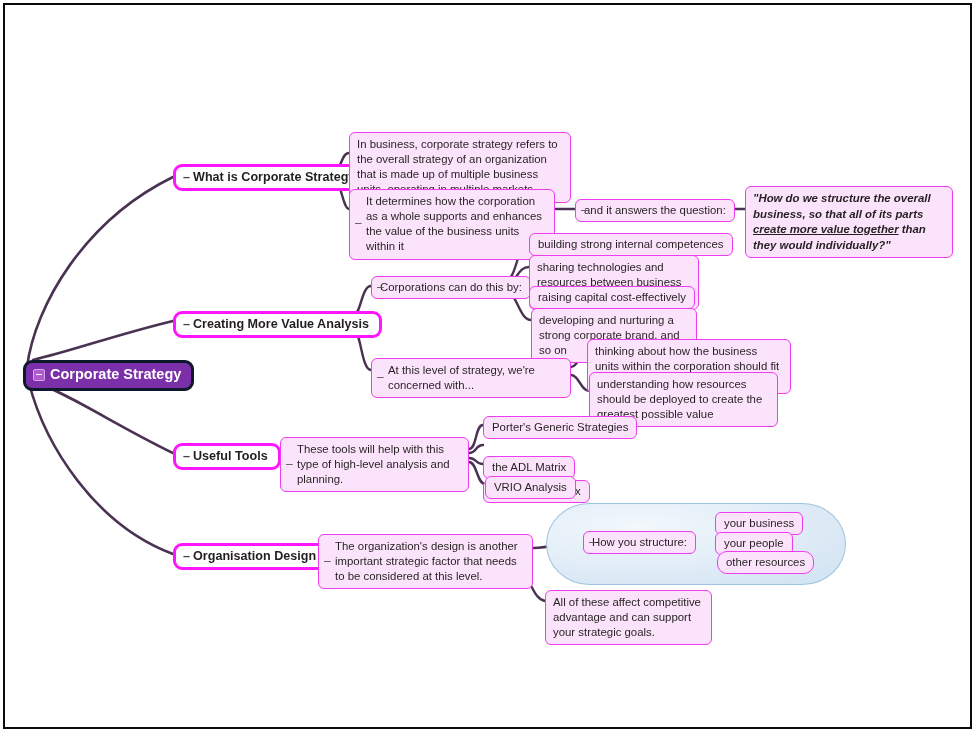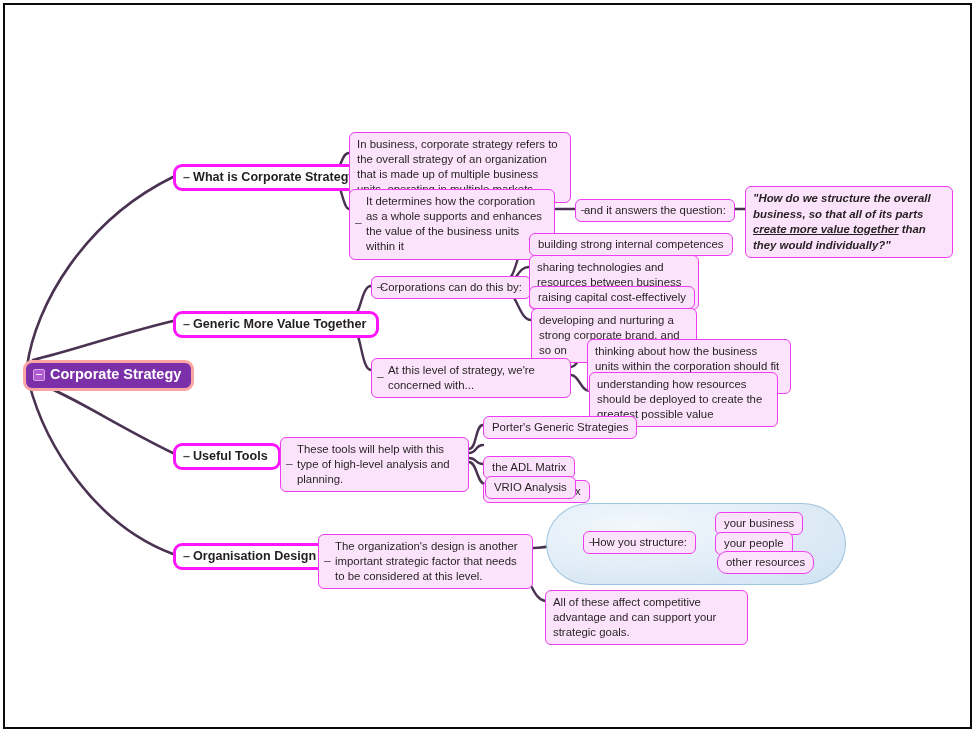--- a/index.html
+++ b/index.html
@@ -15,21 +15,21 @@
   }
   #canvas{position:absolute; left:0; top:0; width:965px; height:722px;}
 
   svg#links{position:absolute; left:0; top:0; width:965px; height:722px; pointer-events:none;}
 
   .node{position:absolute; box-sizing:border-box;}
 
   
   .root{
     background:#7b2fa8;
-    border:3px solid #fca5a5;
+    border:3px solid #0f172a;
     border-radius:9px;
     color:#ffffff;
     font-weight:bold;
     font-size:14.5px;
     padding:4px 10px 5px 7px;
     display:flex; align-items:center; gap:5px;
     white-space:nowrap;
     line-height:1.1;
   }
   .root .collapse{
@@ -142,21 +142,21 @@
     <div class="node root" style="left:18px; top:355px;">
       <span class="collapse"></span>
       <span>Corporate Strategy</span>
     </div>
 
     <div class="node branch" style="left:168px; top:159px;">
       <span class="m">–</span><span>What is Corporate Strategy</span>
     </div>
 
     <div class="node branch" style="left:168px; top:306px;">
-      <span class="m">–</span><span>Generic More Value Together</span>
+      <span class="m">–</span><span>Creating More Value Analysis</span>
     </div>
 
     <div class="node branch" style="left:168px; top:438px;">
       <span class="m">–</span><span>Useful Tools</span>
     </div>
 
     <div class="node branch" style="left:168px; top:538px;">
       <span class="m">–</span><span>Organisation Design</span>
     </div>
 
@@ -245,18 +245,18 @@
     <div class="node note thin" style="left:710px; top:507px;">
       <span>your business</span>
     </div>
     <div class="node note thin" style="left:710px; top:527px;">
       <span>your people</span>
     </div>
     <div class="node note thin" style="left:712px; top:546px;border-radius:10px;">
       <span>other resources</span>
     </div>
 
-    <div class="node note" style="left:540px; top:585px; width:203px;">
+    <div class="node note" style="left:540px; top:585px; width:167px;">
       <span>All of these affect competitive advantage and can support your strategic goals.</span>
     </div>
 
   </div>
 </div>
 
 </body></html>

